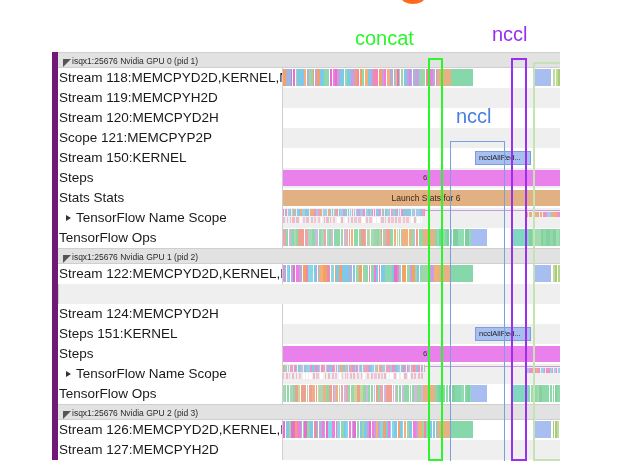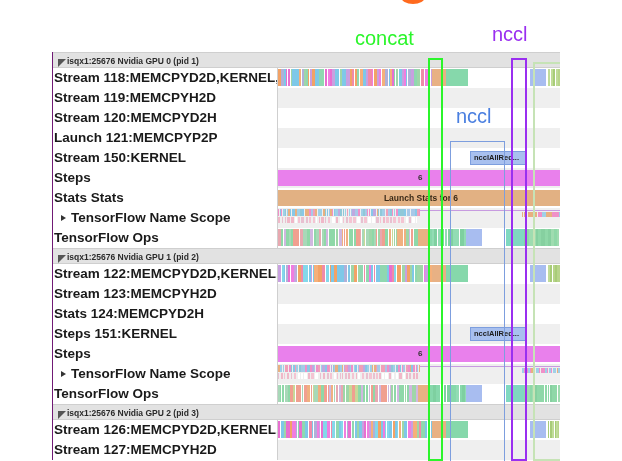--- a/index.html
+++ b/index.html
@@ -8,24 +8,23 @@
     background:#ffffff;
     font-family:"Liberation Sans", sans-serif;
     overflow:hidden;
     position:relative;
   }
   #root{position:absolute;left:0;top:0;width:532px;height:461px;overflow:hidden;margin-left:28px;}
 
   
   .tv-panel{
     position:absolute;left:24px;top:52px;width:512px;
-    border-left:1px solid #701a75;
+    border-left:6px solid #701a75;
     border-right:1px solid #c9c9c9;
     box-sizing:border-box;
-    font-weight:bold;
   }
   .proc-header{
     height:16px;line-height:16px;
     background:#e2e2e2;
     border-top:1px solid #cfcfcf;
     border-bottom:1px solid #cfcfcf;
     font-size:8.5px;color:#2b2b2b;
     padding-left:14px;
     position:relative;
     box-sizing:border-box;
@@ -216,21 +215,21 @@
       </div>
       <div class="row alt">
         <div class="row-label"><span>Stream 119:MEMCPYH2D</span></div>
         <div class="row-track"></div>
       </div>
       <div class="row">
         <div class="row-label"><span>Stream 120:MEMCPYD2H</span></div>
         <div class="row-track"></div>
       </div>
       <div class="row alt">
-        <div class="row-label"><span>Launch 121:MEMCPYP2P</span></div>
+        <div class="row-label"><span>Scope 121:MEMCPYP2P</span></div>
         <div class="row-track"></div>
       </div>
       <div class="row">
         <div class="row-label"><span>Stream 150:KERNEL</span></div>
         <div class="row-track">
           <div class="nccl-block" style="left: 192px; width: 56px;">ncclAllRed...</div>
         </div>
       </div>
       <div class="row alt">
         <div class="row-label"><span>Steps</span></div>
@@ -542,25 +541,24 @@
           <div class="bar" style="left: 270px; top: 1px; width: 1.62395px; height: 17px; background: rgb(192, 220, 152);"></div>
           <div class="bar" style="left: 271.924px; top: 1px; width: 2.41535px; height: 17px; background: rgb(168, 204, 120);"></div>
           <div class="bar" style="left: 274.639px; top: 1px; width: 2.02328px; height: 17px; background: rgb(184, 212, 138);"></div>
           <div class="bar" style="left: 276.963px; top: 1px; width: 2.02837px; height: 17px; background: rgb(168, 204, 120);"></div>
           <div class="bar" style="left: 279.291px; top: 1px; width: 1.64093px; height: 17px; background: rgb(184, 212, 138);"></div>
           <div class="bar" style="left: 281.232px; top: 1px; width: 1.68723px; height: 17px; background: rgb(184, 212, 138);"></div>
           <div class="bar" style="left: 283.219px; top: 1px; width: 2.17577px; height: 17px; background: rgb(192, 220, 152);"></div>
         </div>
       </div>
       <div class="row alt">
-        <div class="row-label"><span>Stream 123:MEMCPYH2D</span></div>
         <div class="row-track"></div>
       </div>
       <div class="row">
-        <div class="row-label"><span>Stats 124:MEMCPYD2H</span></div>
+        <div class="row-label"><span>Stream 124:MEMCPYD2H</span></div>
         <div class="row-track"></div>
       </div>
       <div class="row alt">
         <div class="row-label"><span>Steps 151:KERNEL</span></div>
         <div class="row-track">
           <div class="nccl-block" style="left: 192px; width: 56px;">ncclAllRed...</div>
         </div>
       </div>
       <div class="row">
         <div class="row-label"><span>Steps</span></div>

